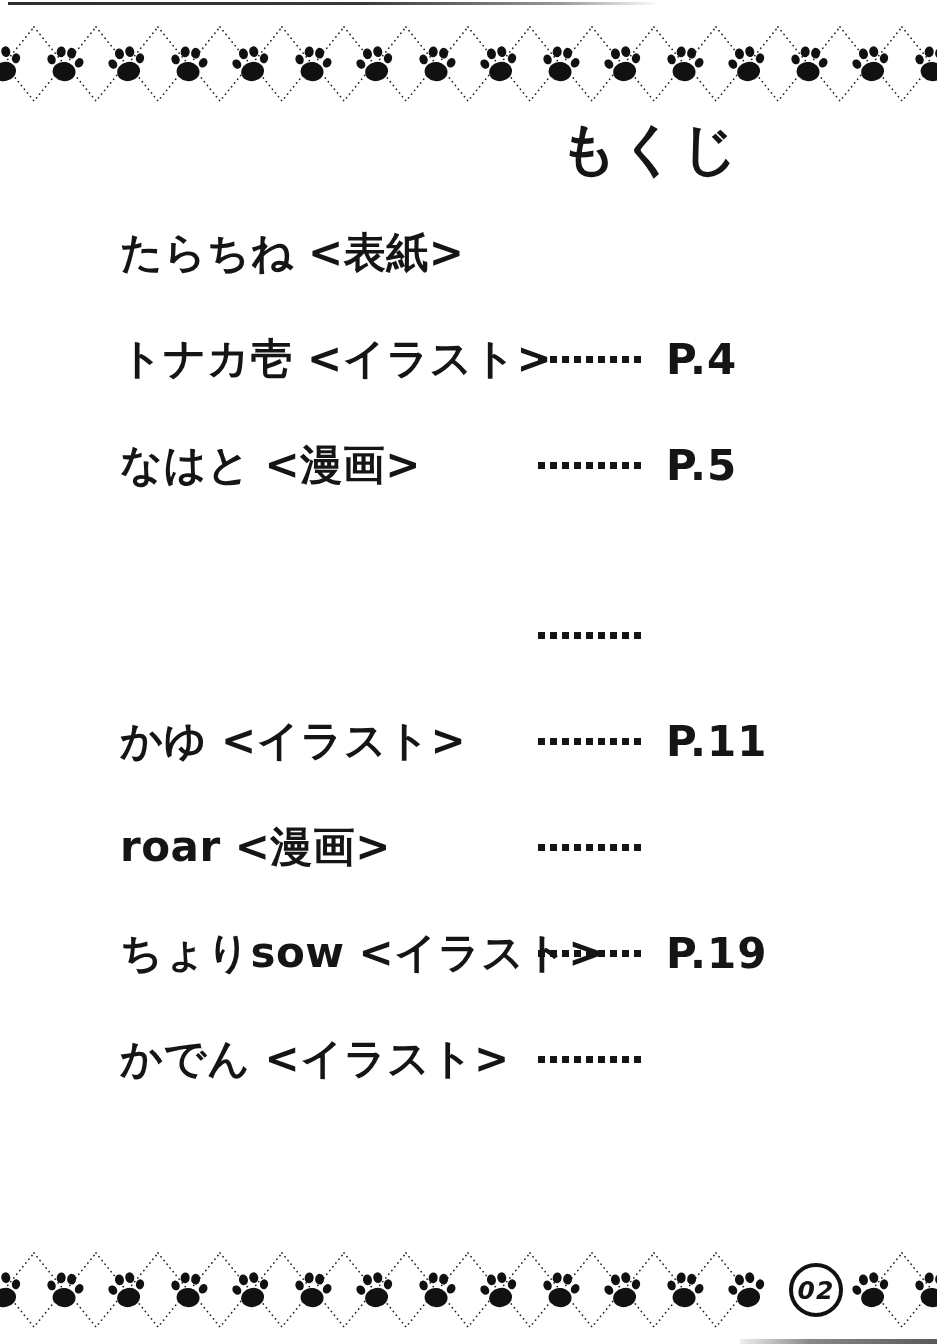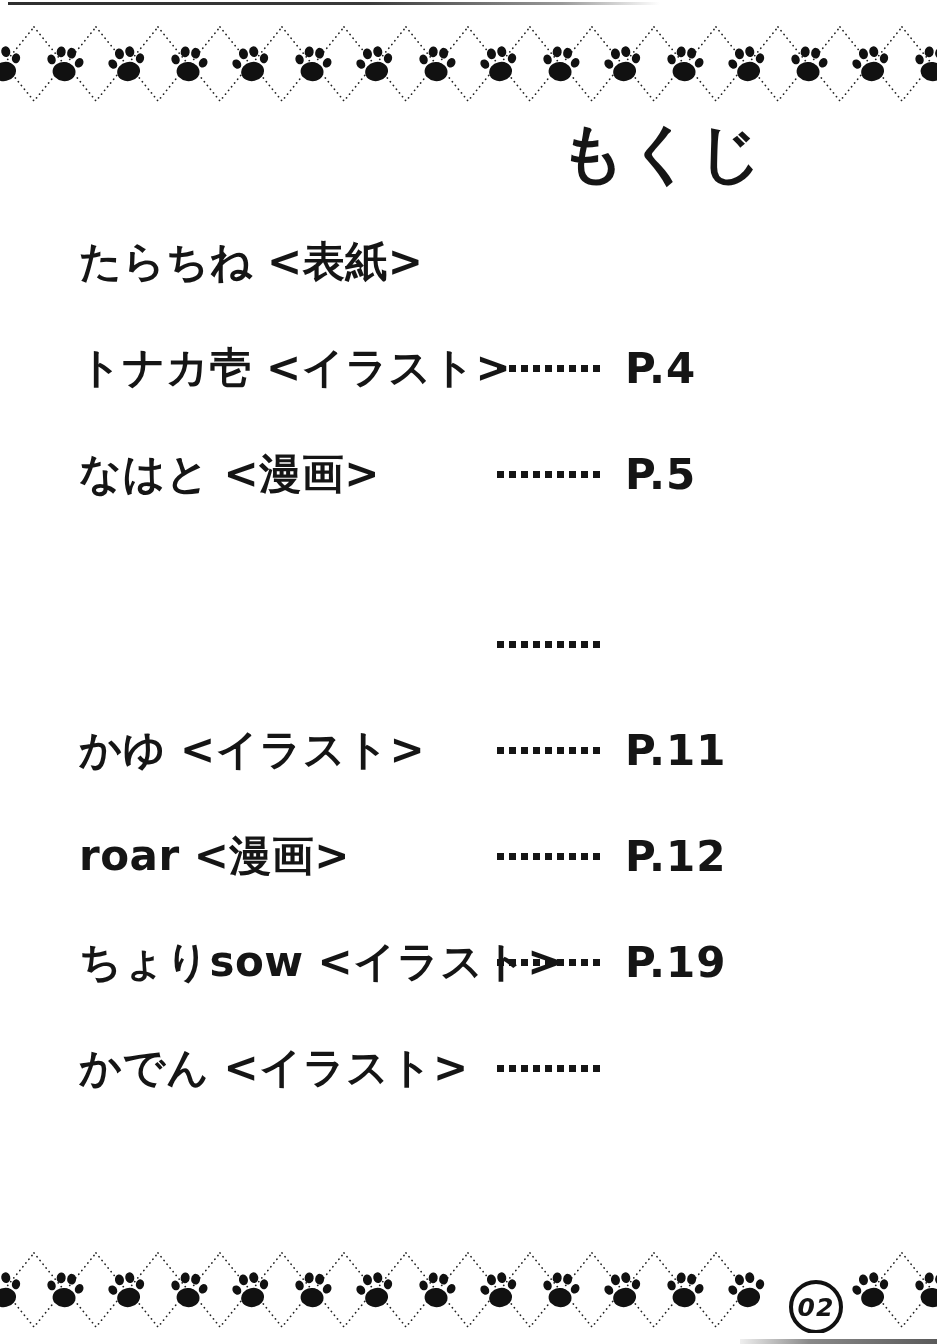--- a/index.html
+++ b/index.html
@@ -27,36 +27,36 @@
   }
   .border-strip.top{top:22px;}
   .border-strip.bottom{top:1248px;}
   .motif{position:absolute;}
   .paw{width:46px;height:46px;top:19px;}
   .paw.tiltA{transform:rotate(-12deg);}
   .paw.tiltB{transform:rotate(7deg);}
   .diamond{width:62px;height:76px;top:4px;}
   
   .page-num-circle{
-    position:absolute;left:789px;top:32px;
+    position:absolute;left:789px;top:15px;
     width:46px;height:46px;border:4px solid #111;border-radius:50%;
     background:#fff;display:flex;align-items:center;justify-content:center;
     font-weight:bold;font-style:italic;font-size:25px;letter-spacing:1px;
     z-index:2;
   }
   
   .title{
     margin:12px 0 0 560px;
-    font-size:64px;line-height:1.08;font-weight:bold;
+    font-size:56px;line-height:1.08;font-weight:bold;
     letter-spacing:3px;
     padding-top:107px; 
     box-sizing:content-box;
   }
   
-  .entries{margin:46px 0 0 0;padding-left:79px;}
+  .entries{margin:46px 0 0 0;padding-left:120px;}
   .entry{
     display:grid;
     grid-template-columns:418px 128px auto;
     grid-auto-rows:minmax(56px,auto);
     align-items:center;
     row-gap:8px;
     margin-bottom:50px;
   }
   .entry-left{
     grid-column:1;
@@ -346,21 +346,20 @@
           <span class="dot"></span>
           <span class="dot"></span>
           <span class="dot"></span>
           <span class="dot"></span>
           <span class="dot"></span>
           <span class="dot"></span>
           <span class="dot"></span>
           <span class="dot"></span>
           <span class="dot"></span>
         </div>
-        <div class="entry-page">P.12</div>
       </div>
       <div class="entry">
         <div class="entry-left"><span>ちょりsow</span><span class="entry-cat">&lt;イラスト&gt;</span></div>
         <div class="leader">
           <span class="dot"></span>
           <span class="dot"></span>
           <span class="dot"></span>
           <span class="dot"></span>
           <span class="dot"></span>
           <span class="dot"></span>

